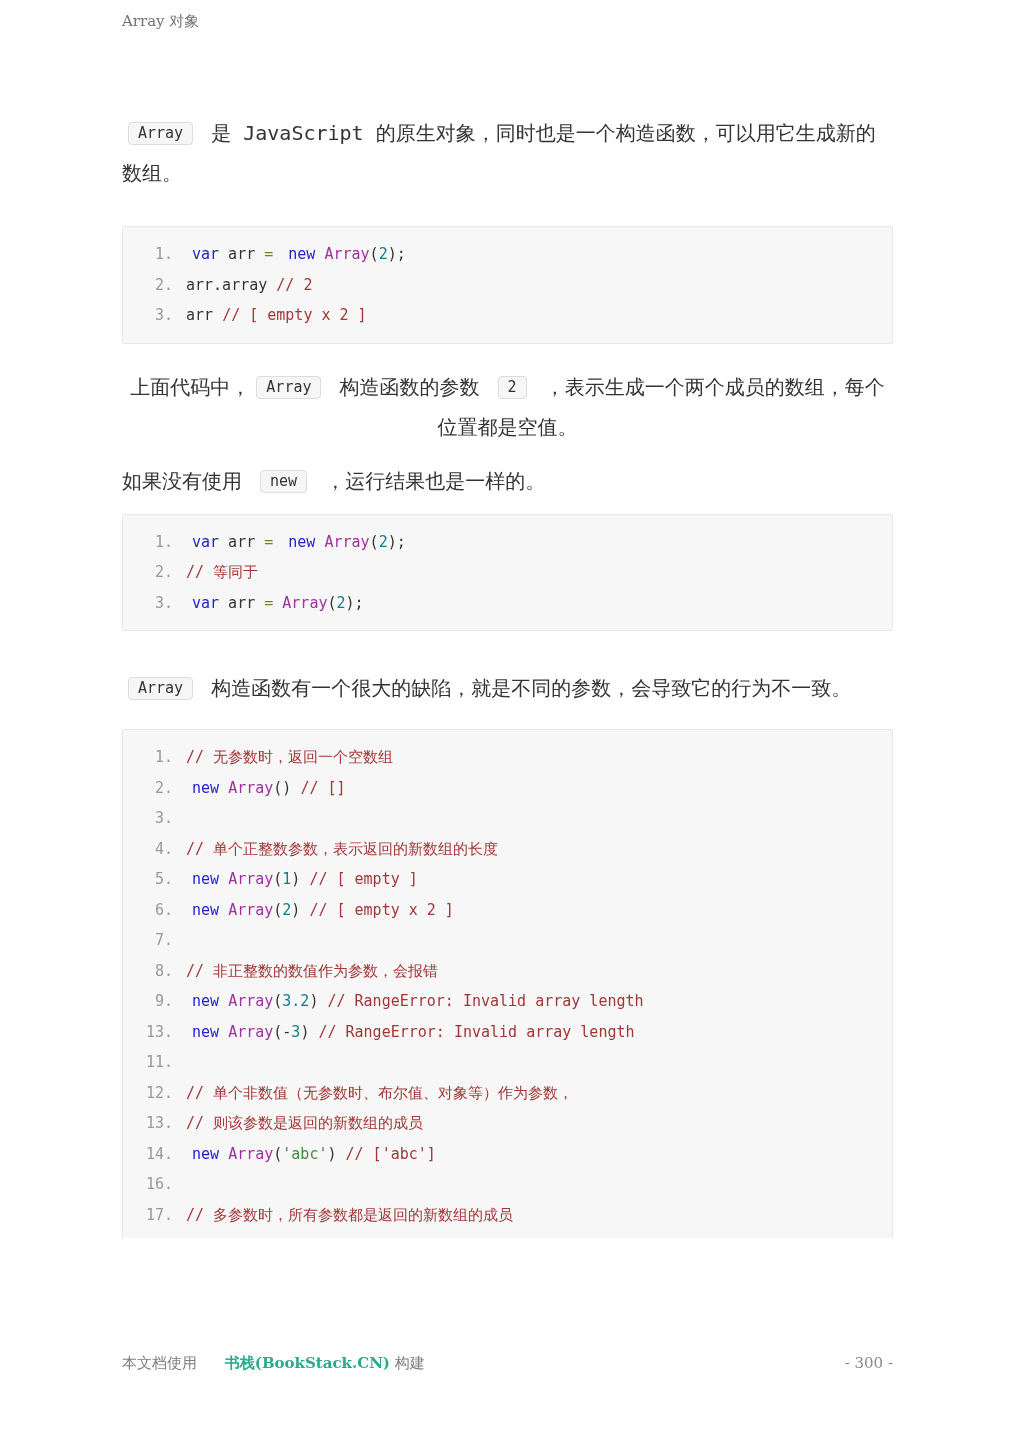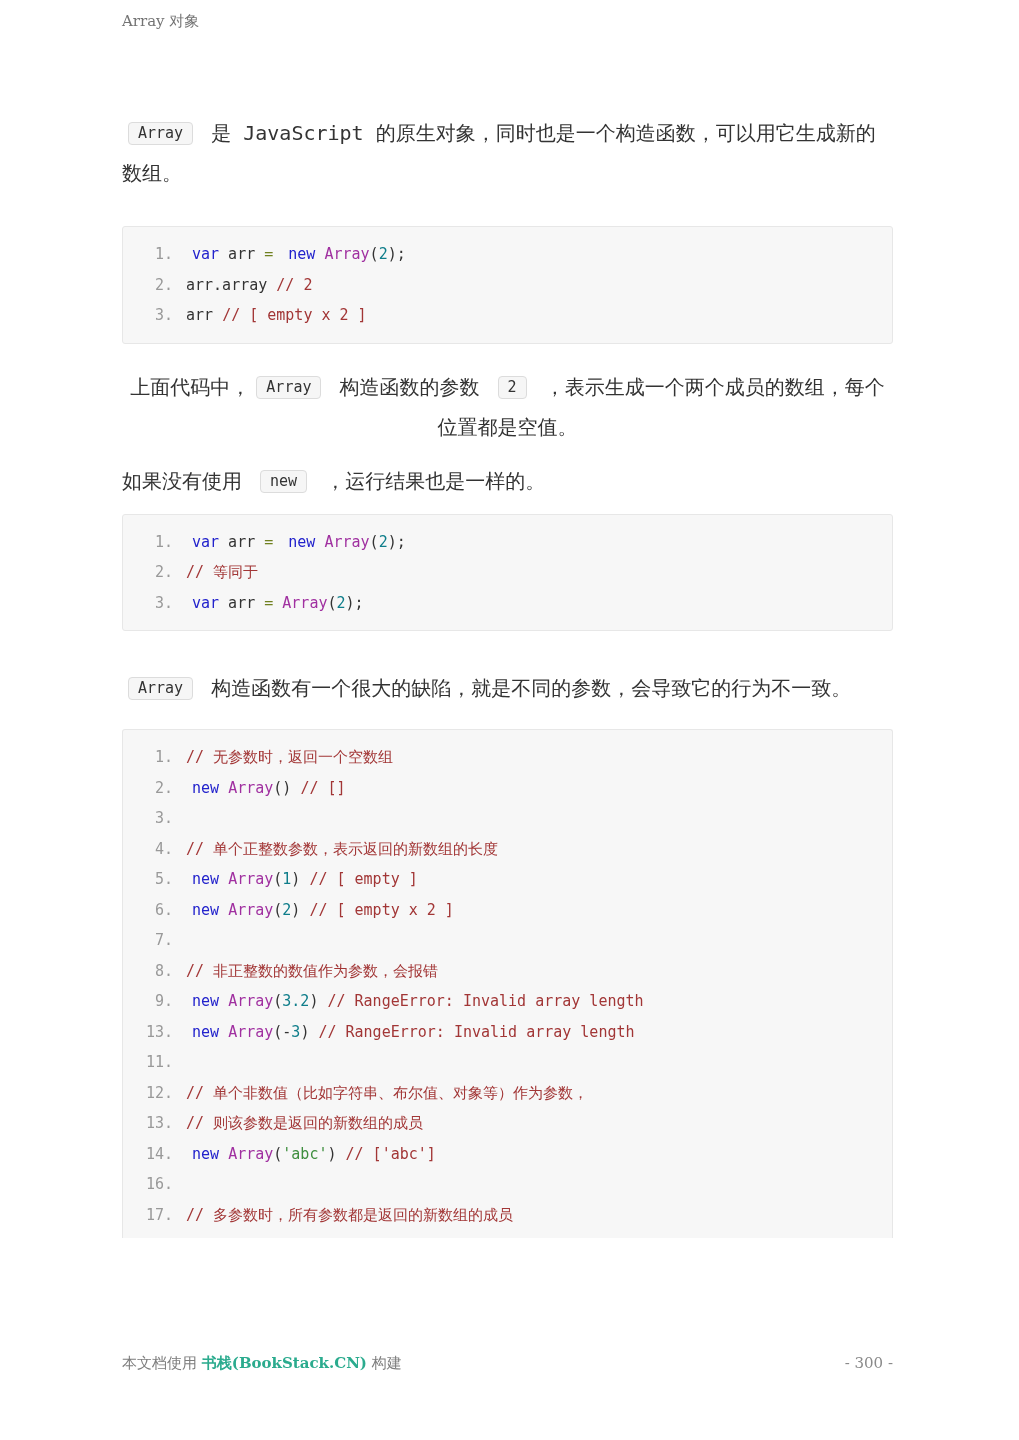--- a/index.html
+++ b/index.html
@@ -49,21 +49,21 @@
   .tok-num{color:var(--number,#0e7d8a);}
   .tok-str{color:var(--string,#3e8e3e);}
   .tok-com{color:var(--comment,#a23636);}
   .tok-pl{color:var(--plain,#333333);}
   .page-footer{
     position:absolute;left:122px;right:126px;top:1326px;
     display:flex;justify-content:space-between;align-items:baseline;
     font-family:"DejaVu Serif","Liberation Serif",serif;
     font-size:15px;color:#7d7d7d;
   }
-  .footer-link{color:var(--link,#2bab8e);font-weight:bold;text-decoration:none;}
+  .footer-link{color:var(--link,#2bab8e);font-weight:bold;text-decoration:none;margin-left:23px;}
   .page-number{color:#8a8a8a;margin-top:28px;}
 </style>
 </head>
 <body>
 
 <div class="page-header">Array 对象</div>
 
 <div class="main">
   <p class="para"><code class="inline-code">Array</code> 是 JavaScript 的原生对象，同时也是一个构造函数，可以用它生成新的数组。</p>
   <div class="code-block cb-1">
@@ -84,21 +84,21 @@
       <div class="code-line"><span class="line-num">2.</span><span class="code-text"><span class="tok-kw">new</span><span class="tok-pl"> </span><span class="tok-fn">Array</span><span class="tok-pl">() </span><span class="tok-com">// []</span></span></div>
       <div class="code-line"><span class="line-num">3.</span><span class="code-text"></span></div>
       <div class="code-line"><span class="line-num">4.</span><span class="code-text"><span class="tok-com">// 单个正整数参数，表示返回的新数组的长度</span></span></div>
       <div class="code-line"><span class="line-num">5.</span><span class="code-text"><span class="tok-kw">new</span><span class="tok-pl"> </span><span class="tok-fn">Array</span><span class="tok-pl">(</span><span class="tok-num">1</span><span class="tok-pl">) </span><span class="tok-com">// [ empty ]</span></span></div>
       <div class="code-line"><span class="line-num">6.</span><span class="code-text"><span class="tok-kw">new</span><span class="tok-pl"> </span><span class="tok-fn">Array</span><span class="tok-pl">(</span><span class="tok-num">2</span><span class="tok-pl">) </span><span class="tok-com">// [ empty x 2 ]</span></span></div>
       <div class="code-line"><span class="line-num">7.</span><span class="code-text"></span></div>
       <div class="code-line"><span class="line-num">8.</span><span class="code-text"><span class="tok-com">// 非正整数的数值作为参数，会报错</span></span></div>
       <div class="code-line"><span class="line-num">9.</span><span class="code-text"><span class="tok-kw">new</span><span class="tok-pl"> </span><span class="tok-fn">Array</span><span class="tok-pl">(</span><span class="tok-num">3.2</span><span class="tok-pl">) </span><span class="tok-com">// RangeError: Invalid array length</span></span></div>
       <div class="code-line"><span class="line-num">13.</span><span class="code-text"><span class="tok-kw">new</span><span class="tok-pl"> </span><span class="tok-fn">Array</span><span class="tok-pl">(-</span><span class="tok-num">3</span><span class="tok-pl">) </span><span class="tok-com">// RangeError: Invalid array length</span></span></div>
       <div class="code-line"><span class="line-num">11.</span><span class="code-text"></span></div>
-      <div class="code-line"><span class="line-num">12.</span><span class="code-text"><span class="tok-com">// 单个非数值（比如字符串、布尔值、对象等）作为参数，</span></span></div>
+      <div class="code-line"><span class="line-num">12.</span><span class="code-text"><span class="tok-com">// 单个非数值（无参数时、布尔值、对象等）作为参数，</span></span></div>
       <div class="code-line"><span class="line-num">13.</span><span class="code-text"><span class="tok-com">// 则该参数是返回的新数组的成员</span></span></div>
       <div class="code-line"><span class="line-num">14.</span><span class="code-text"><span class="tok-kw">new</span><span class="tok-pl"> </span><span class="tok-fn">Array</span><span class="tok-pl">(</span><span class="tok-str">'abc'</span><span class="tok-pl">) </span><span class="tok-com">// ['abc']</span></span></div>
       <div class="code-line"><span class="line-num">16.</span><span class="code-text"></span></div>
       <div class="code-line"><span class="line-num">17.</span><span class="code-text"><span class="tok-com">// 多参数时，所有参数都是返回的新数组的成员</span></span></div>
     </div>
 </div>
 
 <div class="page-footer">
   <span>
     <span>本文档使用 </span><a href="#" class="footer-link">书栈(BookStack.CN)</a><span> 构建</span>

